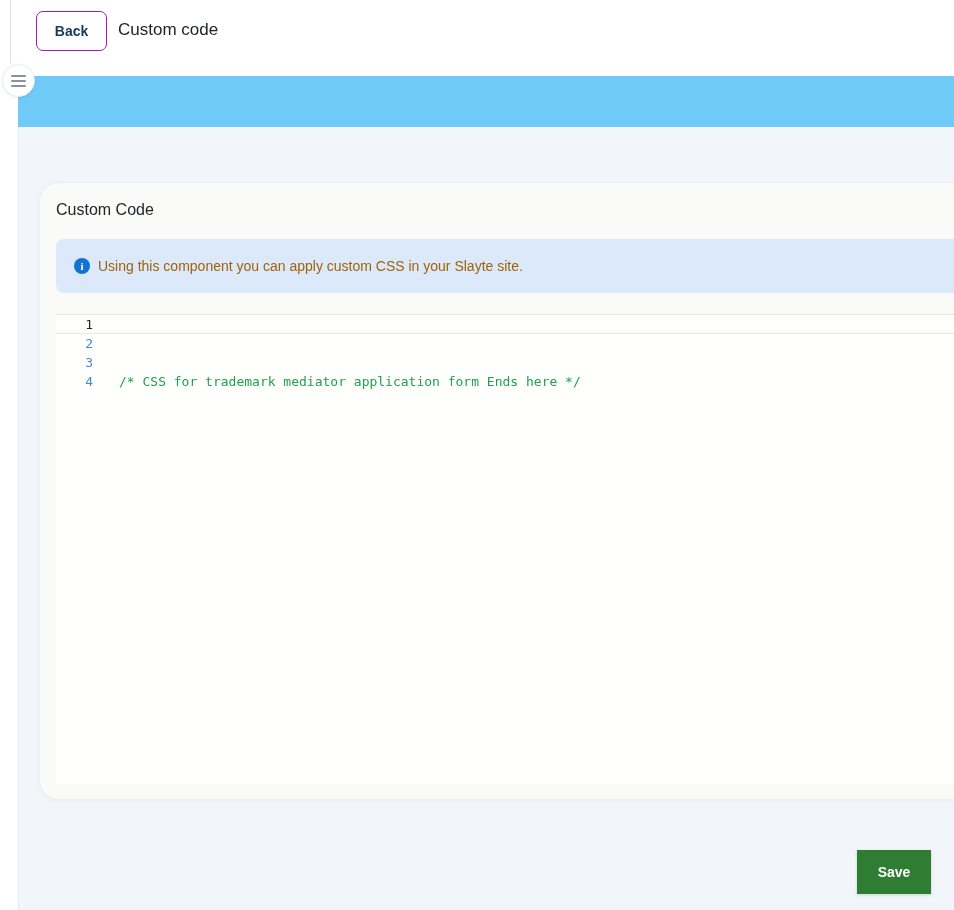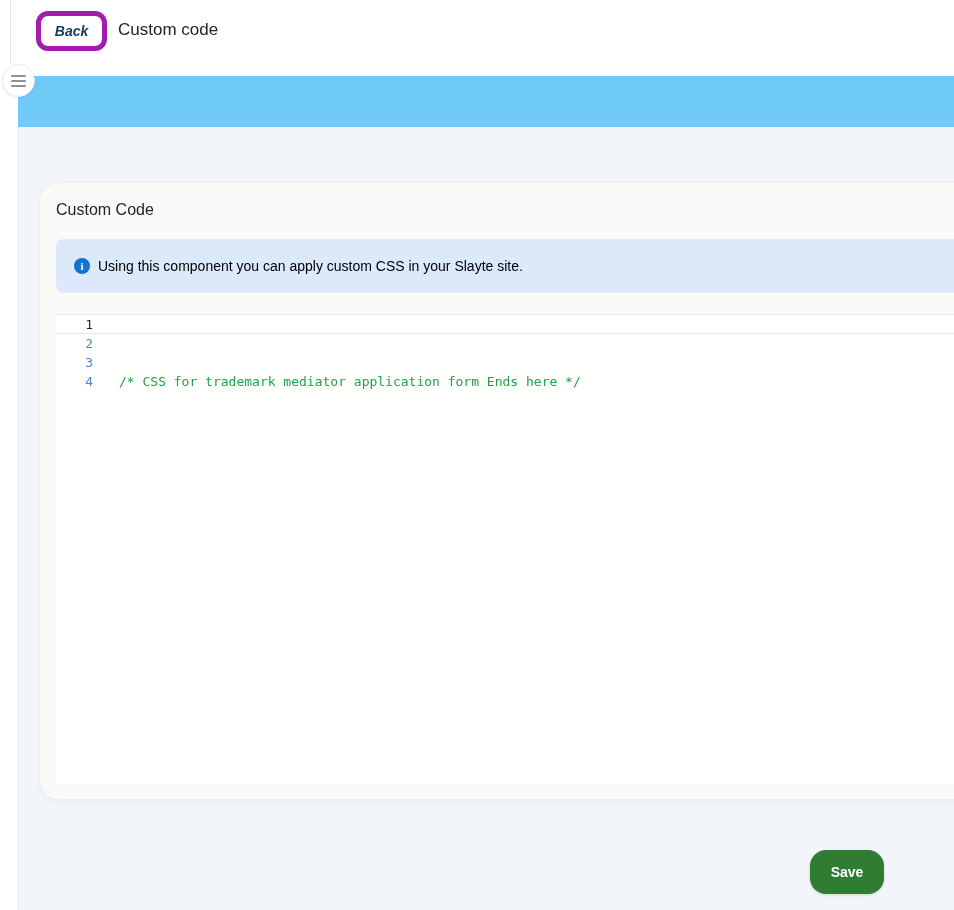--- a/index.html
+++ b/index.html
@@ -11,23 +11,23 @@
     position:relative;
   }
   .screen { position:absolute; inset:0; overflow:hidden; }
 
   
   .v-divider { position:absolute; left:10px; top:0; width:1px; height:64px; background:#dfe4ea; }
 
   
   .back-btn {
     position:absolute; left:36px; top:11px; width:71px; height:40px;
-    background:#ffffff; border:5px solid #a21caf; border-radius:12px;
+    background:#ffffff; border:1px solid #a21caf; border-radius:7px;
     font-family:"Liberation Sans", sans-serif;
-    font-size:14px; font-weight:bold; color:#17395c; cursor:pointer;font-style:italic;
+    font-size:14px; font-weight:bold; color:#17395c; cursor:pointer;
   }
   .page-title {
     position:absolute; left:118px; top:20px;
     font-size:17px; font-weight:400; color:#212529;
   }
 
   
   .hamburger {
     position:absolute; left:2px; top:64px; width:33px; height:33px;
     border-radius:50%; background:#ffffff; border:1px solid #e9eef3;
@@ -76,41 +76,41 @@
     background:var(--banner-bg); border-radius:8px 0 0 8px;
     display:flex; align-items:center; padding-left:18px;
   }
   .info-icon {
     width:16px; height:16px; border-radius:50%;
     background:var(--info-blue); color:#ffffff;
     font-size:11px; font-weight:bold; font-family:"Liberation Serif", serif;
     display:inline-flex; align-items:center; justify-content:center;
     flex:0 0 16px; margin-right:8px;
   }
-  .banner-text { font-size:14px; color:#000000;text-align:center; }
+  .banner-text { font-size:14px; color:#a16207;text-align:center; }
 
   
   .editor {
     position:absolute; left:16px; right:0; top:131px; height:470px;
     background:#fffffe; border-top:1px solid #e7e7e7;
     font-family:"DejaVu Sans Mono", monospace; font-size:13px; line-height:19px;
     cursor:text; overflow:hidden;
   }
   .code-line { display:flex; height:19px; }
   .code-line.active { border-bottom:1px solid #e7e7e7; }
   .gutter {
     flex:0 0 37px; text-align:right; color:#4a86c8; user-select:none;
   }
   .code-line.active .gutter { color:#24262b; }
   .code-text { padding-left:26px; white-space:pre; color:var(--comment-green); }
 
   
   .save-btn {
-    position:absolute; left:810px; top:850px; width:74px; height:44px;
-    background:var(--save-green); border:none; border-radius:16px;
+    position:absolute; left:857px; top:850px; width:74px; height:44px;
+    background:var(--save-green); border:none; border-radius:0;
     color:#ffffff; font-family:"Liberation Sans", sans-serif;
     font-size:14px; font-weight:bold; cursor:pointer;
     box-shadow:0 1px 3px rgba(0,0,0,0.15);
   }
 </style>
 </head>
 <body>
 
 <div class="screen">
 

